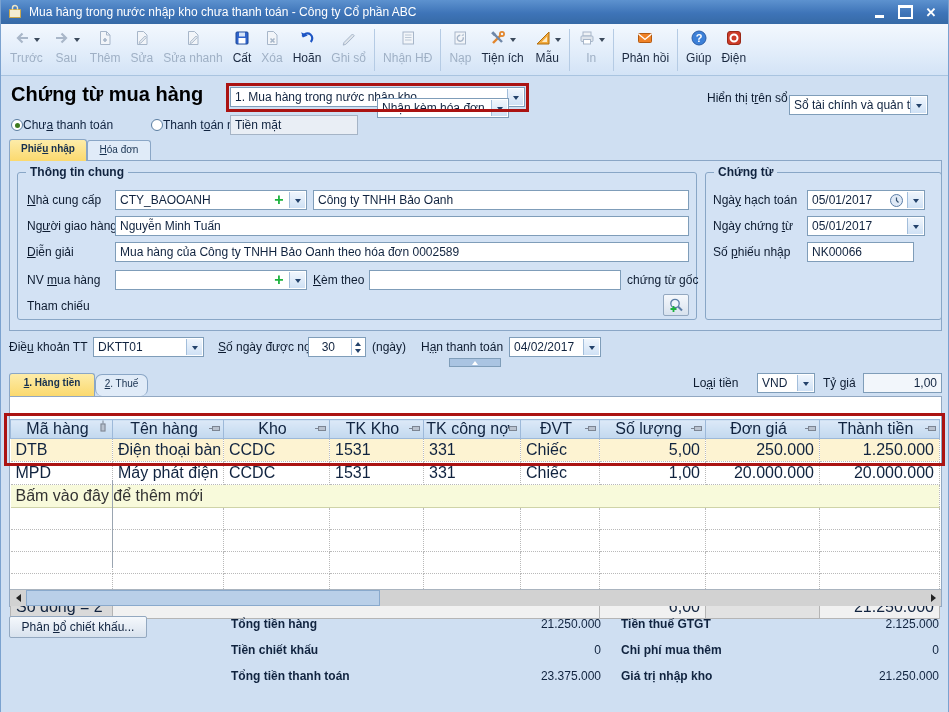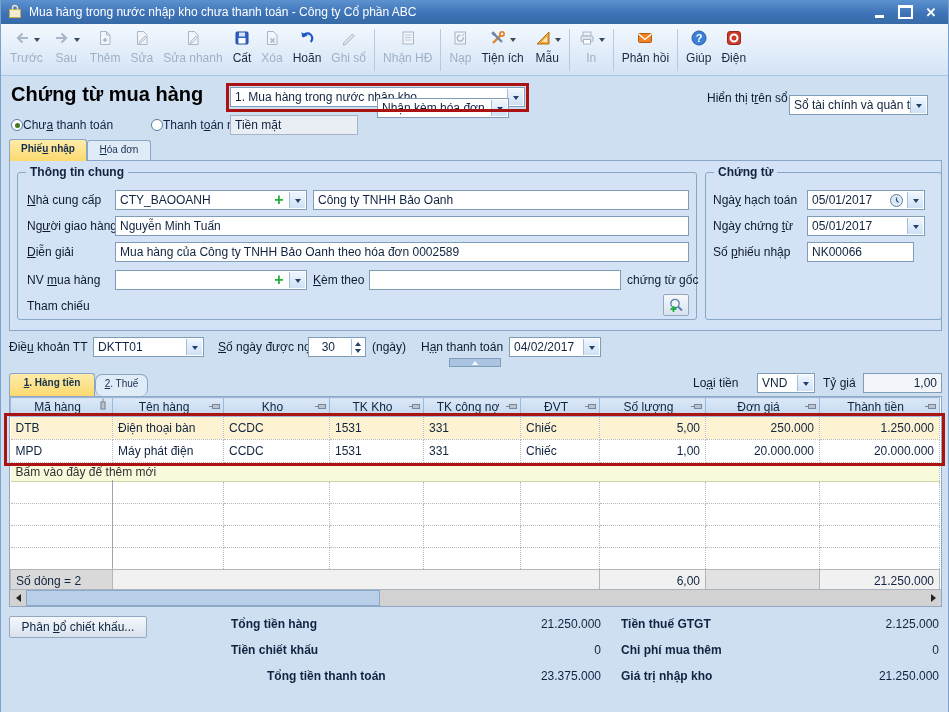--- a/index.html
+++ b/index.html
@@ -66,21 +66,21 @@
   .anno { position:absolute; border:3px solid #ab1312; pointer-events:none; z-index:6; }
 
   
   .splitter { position:absolute; left:448px; top:358px; width:52px; height:9px;
               background:#aac4e2; border:1px solid #7f9db9; display:flex; align-items:center; justify-content:center; }
   .splitter::after { content:""; width:0; height:0; border:3px solid transparent; border-bottom:4px solid #fff; margin-top:-3px; }
 
   
   #grid { position:absolute; left:8px; top:396px; width:933px; height:211px;
           border:1px solid #92a8c2; background:#fff; }
-  #grid table { table-layout:fixed; width:929px; border-collapse:collapse; font-size:12px; }
+  #grid table { table-layout:fixed; width:929px; border-collapse:collapse; font-size:16px;margin-top:22px; }
   #grid th { height:19px; background:linear-gradient(180deg,#dce9f8,#c2d8ef); border:1px solid #9db9d9;
              font-weight:normal; text-align:center; position:relative; overflow:hidden; white-space:nowrap; padding:0 10px 0 2px; }
   #grid td { height:23px; border-right:1px dotted #b9b9b9; border-bottom:1px dotted #b9b9b9;
              padding:2px 5px; white-space:nowrap; overflow:hidden; }
   #grid tr.hl td { background:#fdf3d2; }
   #grid td.num { text-align:right; }
   #grid tr.add-row td { height:18px; background:#f8fadb; color:#333; border-bottom:1px solid #cfd3a8; }
   #grid tr.empty td { height:22px; }
   #grid tr.sum-row td { height:22px; background:#f1f1f1; border:1px solid #b5b5b5; }
   #grid tr.sum-row td.c1 { background:#d9d9d9; }
@@ -561,19 +561,19 @@
   <div class="t-label" style="left:230px; top:617px;">Tổng tiền hàng</div>
   <div class="t-value" style="left:430px; top:617px; width:170px;">21.250.000</div>
   <div class="t-label" style="left:620px; top:617px;">Tiền thuế GTGT</div>
   <div class="t-value" style="left:790px; top:617px; width:148px;">2.125.000</div>
 
   <div class="t-label" style="left:230px; top:643px;">Tiền chiết khấu</div>
   <div class="t-value" style="left:430px; top:643px; width:170px;">0</div>
   <div class="t-label" style="left:620px; top:643px;">Chi phí mua thêm</div>
   <div class="t-value" style="left:790px; top:643px; width:148px;">0</div>
 
-  <div class="t-label" style="left:230px; top:669px;margin-left:36px;">Tổng tiền thanh toán</div>
+  <div class="t-label" style="left:230px; top:669px;">Tổng tiền thanh toán</div>
   <div class="t-value" style="left:430px; top:669px; width:170px;">23.375.000</div>
   <div class="t-label" style="left:620px; top:669px;">Giá trị nhập kho</div>
   <div class="t-value" style="left:790px; top:669px; width:148px;">21.250.000</div>
 
 
 </div>
 
 </body></html>

